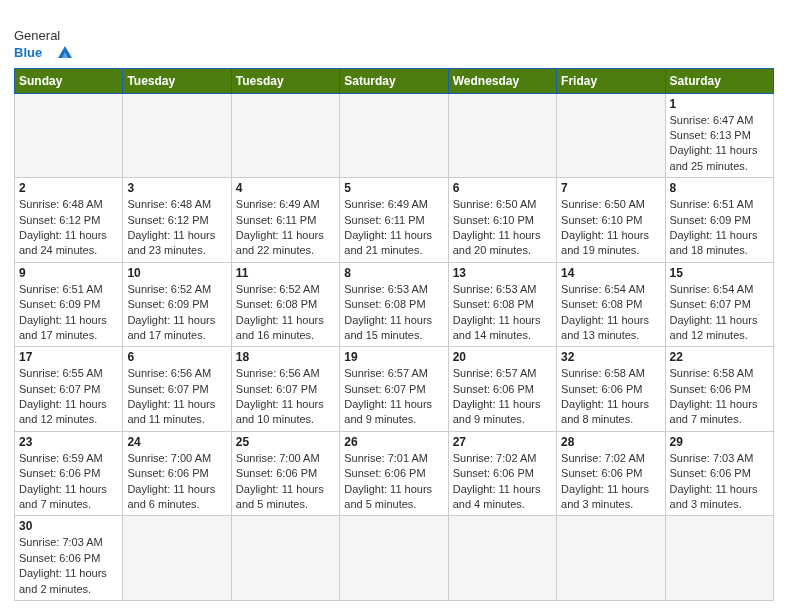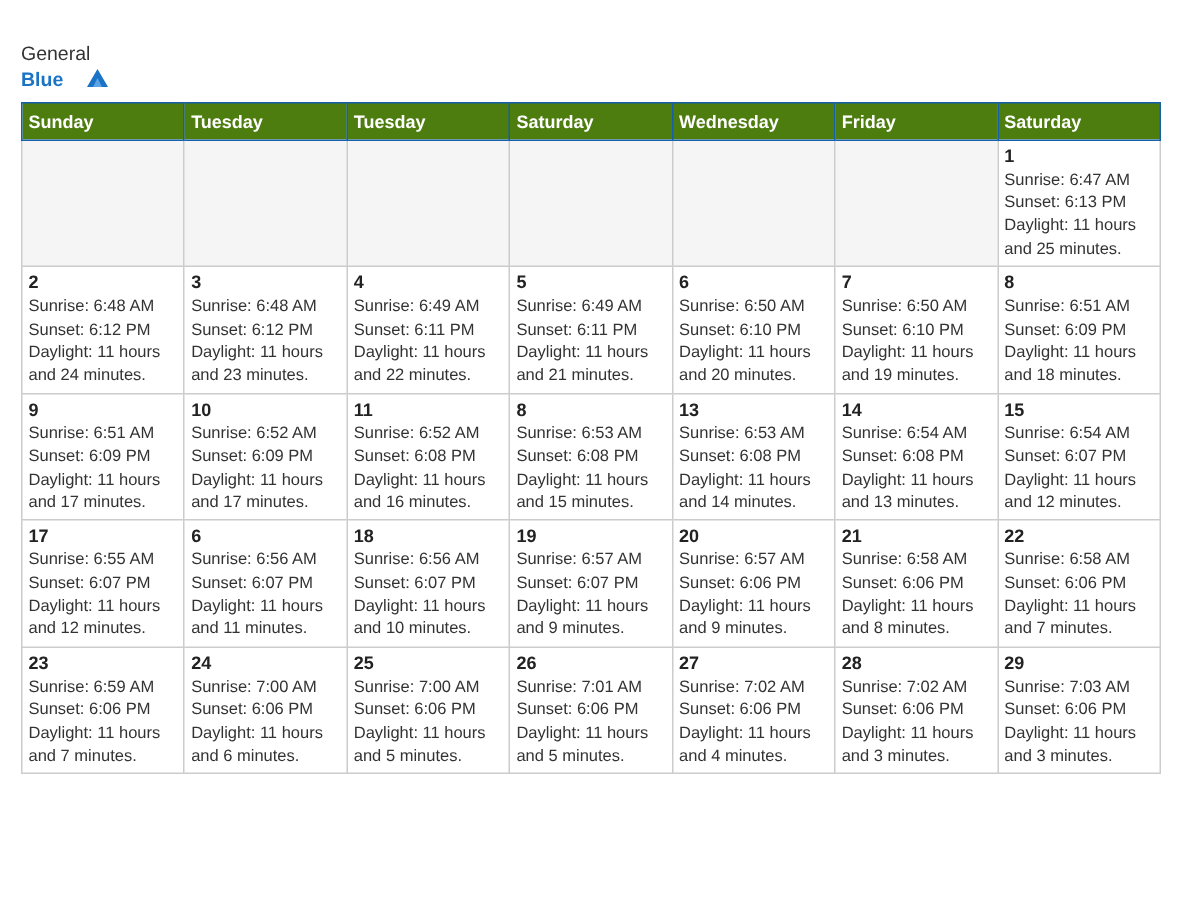--- a/index.html
+++ b/index.html
@@ -264,21 +264,21 @@
 and 9 minutes.</div>
           </td>
           <td>
             <div class="day-number">20</div>
             <div class="day-info" style="white-space: pre-line;">Sunrise: 6:57 AM
 Sunset: 6:06 PM
 Daylight: 11 hours
 and 9 minutes.</div>
           </td>
           <td>
-            <div class="day-number">21</div>
+            <div class="day-number">32</div>
             <div class="day-info" style="white-space: pre-line;">Sunrise: 6:58 AM
 Sunset: 6:06 PM
 Daylight: 11 hours
 and 8 minutes.</div>
           </td>
           <td>
             <div class="day-number">22</div>
             <div class="day-info" style="white-space: pre-line;">Sunrise: 6:58 AM
 Sunset: 6:06 PM
 Daylight: 11 hours
@@ -328,16 +328,31 @@
 Daylight: 11 hours
 and 3 minutes.</div>
           </td>
           <td>
             <div class="day-number">29</div>
             <div class="day-info" style="white-space: pre-line;">Sunrise: 7:03 AM
 Sunset: 6:06 PM
 Daylight: 11 hours
 and 3 minutes.</div>
           </td>
+        </tr>
+        <tr class="last-row">
+          <td>
+            <div class="day-number">30</div>
+            <div class="day-info" style="white-space: pre-line;">Sunrise: 7:03 AM
+Sunset: 6:06 PM
+Daylight: 11 hours
+and 2 minutes.</div>
+          </td>
+          <td class="empty"></td>
+          <td class="empty"></td>
+          <td class="empty"></td>
+          <td class="empty"></td>
+          <td class="empty"></td>
+          <td class="empty"></td>
         </tr>
       </tbody>
   </table>
 </div>
 
 </body></html>

